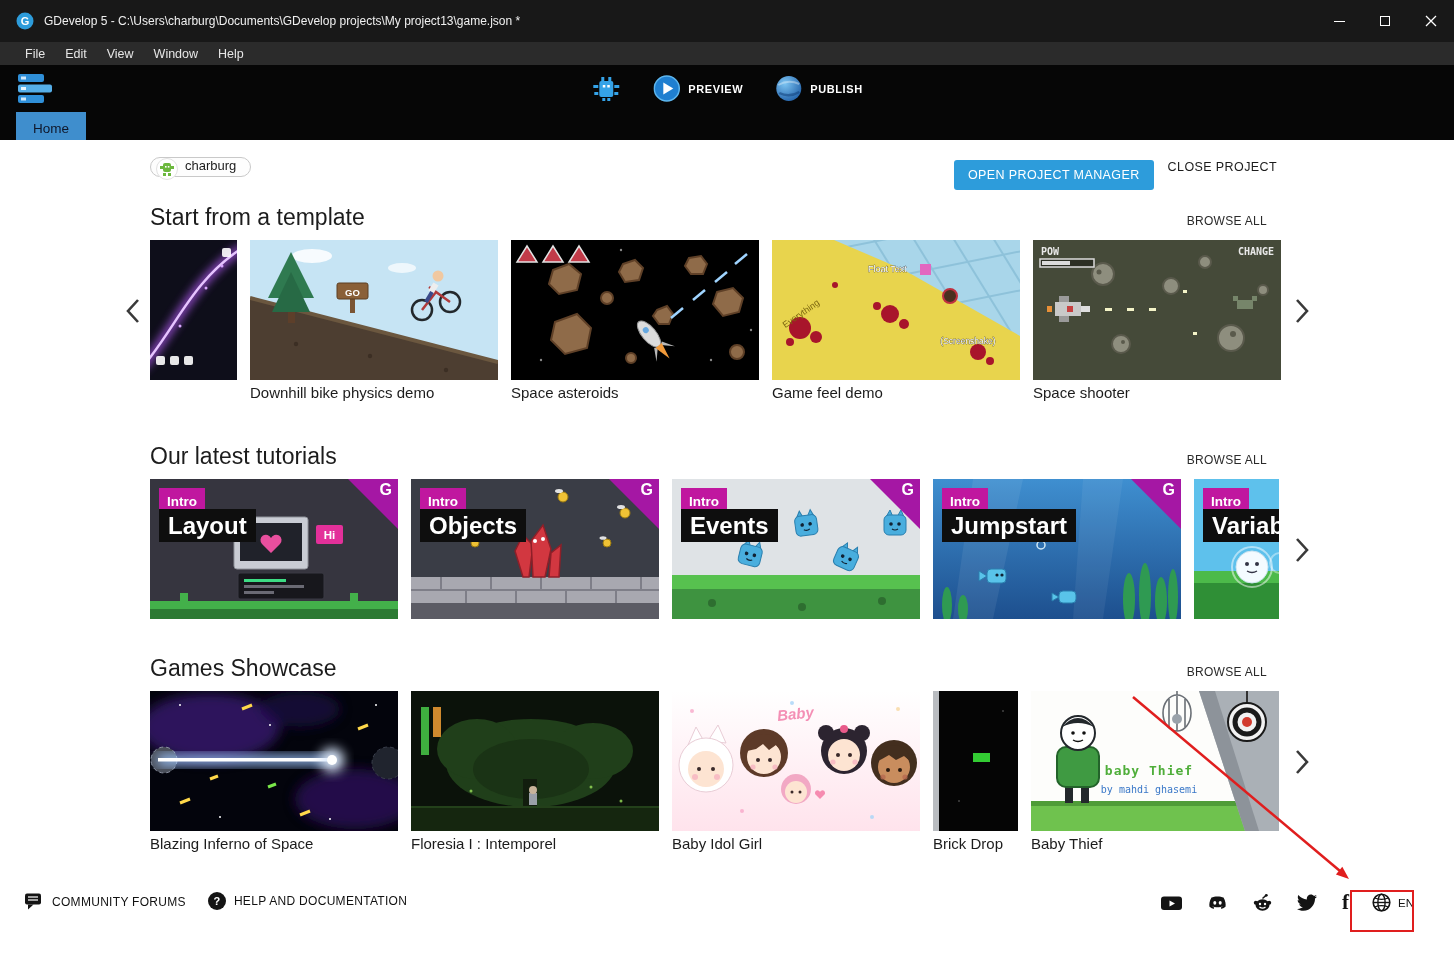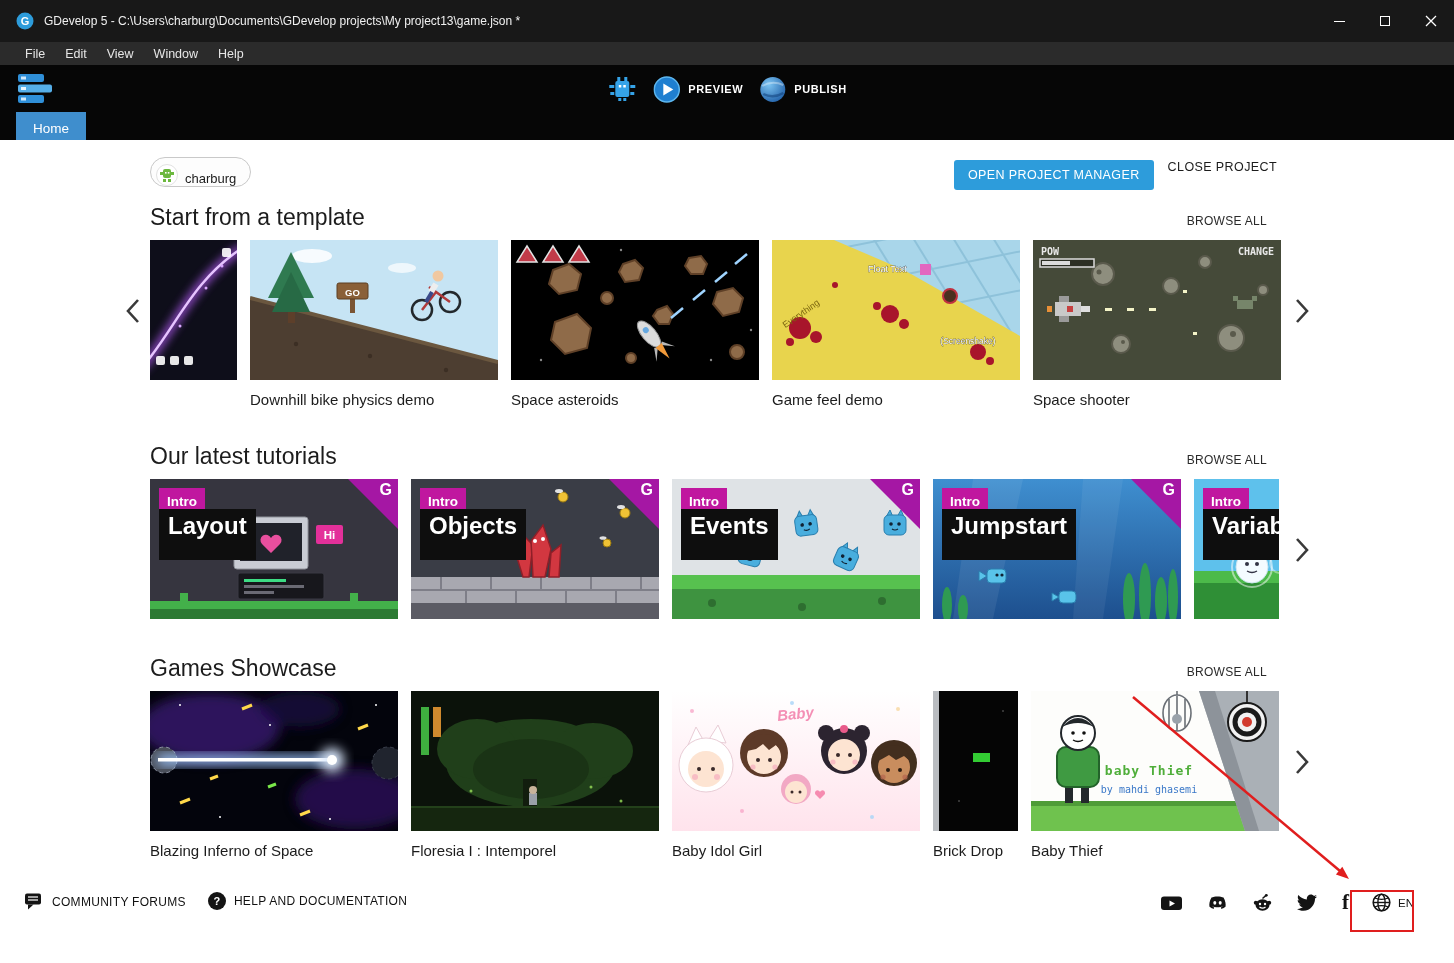--- a/index.html
+++ b/index.html
@@ -16,32 +16,32 @@
   .glyph-min{width:11px;border-top:1.4px solid #fff;display:block}
   .glyph-max{width:10px;height:10px;border:1.2px solid #fff;display:block}
 
   
   .menubar{height:23px;background:#2b2b2b;display:flex;align-items:center;padding-left:16px;gap:2px}
   .menu-item{color:#e6e6e6;font-size:12.5px;padding:2px 9px;cursor:pointer}
 
   
   .toolbar{height:47px;background:#060606;position:relative}
   .pm-button{position:absolute;left:16px;top:7px;cursor:pointer}
-  .toolbar-center{position:absolute;left:50%;top:50%;transform:translate(-50%,-50%);display:flex;align-items:flex-end;gap:16px}
+  .toolbar-center{position:absolute;left:50%;top:50%;transform:translate(-50%,-50%);display:flex;align-items:center;gap:32px}
   .tb-btn{display:flex;align-items:center;gap:8px;cursor:pointer}
   .tb-label{color:#fff;font-size:11px;font-weight:bold;letter-spacing:.6px}
 
   
   .tabstrip{height:28px;background:#060606;display:flex;align-items:stretch;padding-left:16px}
-  .tab{background:#3f8ecd;color:#ffffff;font-size:13.5px;display:flex;align-items:center;padding:16px 17px;cursor:pointer}
+  .tab{background:#3f8ecd;color:#0f172a;font-size:13.5px;display:flex;align-items:center;padding:16px 17px;cursor:pointer}
 
   
   .content{position:absolute;left:0;right:0;top:140px;bottom:0;background:#fff}
 
-  .user-chip{position:absolute;left:150px;top:17px;height:30px;display:flex;align-items:flex-end;gap:7px;
+  .user-chip{position:absolute;left:150px;top:17px;height:20px;display:flex;align-items:flex-start;gap:7px;
     border:1px solid #c9c9c9;border-radius:16px;background:#fdfdfd;padding:0 14px 0 5px;cursor:pointer}
   .user-chip .avatar{width:22px;height:22px;border-radius:50%;background:#fff;border:1px solid #e2e2e2;display:flex;align-items:center;justify-content:center}
   .user-chip .uname{font-size:13px;color:#1c1c1c}
 
   .top-actions{position:absolute;right:177px;top:20px;display:flex;align-items:flex-start;gap:14px}
   .btn-primary{background:#2d9cdb;color:#fff;font-size:12.5px;font-weight:500;letter-spacing:.4px;
     padding:8px 14px;border-radius:3px;cursor:pointer;white-space:nowrap}
   .btn-text{color:#1c1c1c;font-size:12.5px;font-weight:500;letter-spacing:.4px;cursor:pointer;white-space:nowrap}
 
   .section{position:absolute;left:150px;width:1129px}
@@ -51,28 +51,28 @@
   .sec-head{display:flex;justify-content:space-between;align-items:baseline;height:30px;padding-right:12px}
   .sec-title{font-size:23px;font-weight:400;color:#1c1c1c}
   .browse-all{font-size:12px;font-weight:500;color:#2a2a2a;letter-spacing:.3px;cursor:pointer}
   .cards-row{display:flex;gap:13px;margin-top:6px;position:relative}
   .card{display:flex;flex-direction:column;cursor:pointer}
   .thumb{width:248px;height:140px;overflow:hidden;position:relative;background:#000}
   .thumb-inner{width:248px;height:140px;position:relative}
   .thumb svg{display:block}
   .card.partial87 .thumb{width:87px}
   .card.clip85 .thumb{width:85px}
-  .caption{margin-top:11px;font-size:15px;color:#1c1c1c;white-space:nowrap}
+  .caption{margin-top:4px;font-size:15px;color:#1c1c1c;white-space:nowrap}
   .chev{position:absolute;top:56px;width:22px;height:30px;display:flex;align-items:center;justify-content:center;cursor:pointer}
   .chev.left{left:-28px}
   .chev.right{right:-34px}
 
   
   .tut-badge{position:absolute;top:9px;left:9px;background:#c0179f;color:#fff;font-size:13.5px;font-weight:bold;padding:6px 8px}
-  .tut-title{position:absolute;top:30px;left:9px;background:#0e0e0e;color:#fff;font-size:24px;font-weight:bold;padding:3px 9px 20px;white-space:nowrap}
+  .tut-title{position:absolute;top:30px;left:9px;background:#0e0e0e;color:#fff;font-size:24px;font-weight:bold;padding:3px 9px 2px;white-space:nowrap}
   .tut-corner{position:absolute;top:0;right:0;width:0;height:0;border-left:50px solid transparent;border-top:50px solid #a517a4}
   .tut-g{position:absolute;top:2px;right:6px;color:#fff;font-weight:bold;font-size:16px}
 
   
   .footer{position:absolute;left:0;right:0;top:752px;height:40px;display:flex;align-items:flex-start;padding:0 40px 0 24px}
   .foot-btn{display:flex;align-items:center;gap:8px;cursor:pointer;margin-right:22px}
   .foot-label{font-size:12px;font-weight:500;letter-spacing:.3px;color:#111;white-space:nowrap}
   .help-circle{width:18px;height:18px;border-radius:50%;background:#141414;color:#fff;font-size:11px;font-weight:bold;display:flex;align-items:center;justify-content:center}
   .social{margin-left:auto;display:flex;align-items:center;gap:24px}
   .social .sicon{cursor:pointer;display:flex;align-items:center;justify-content:center}

